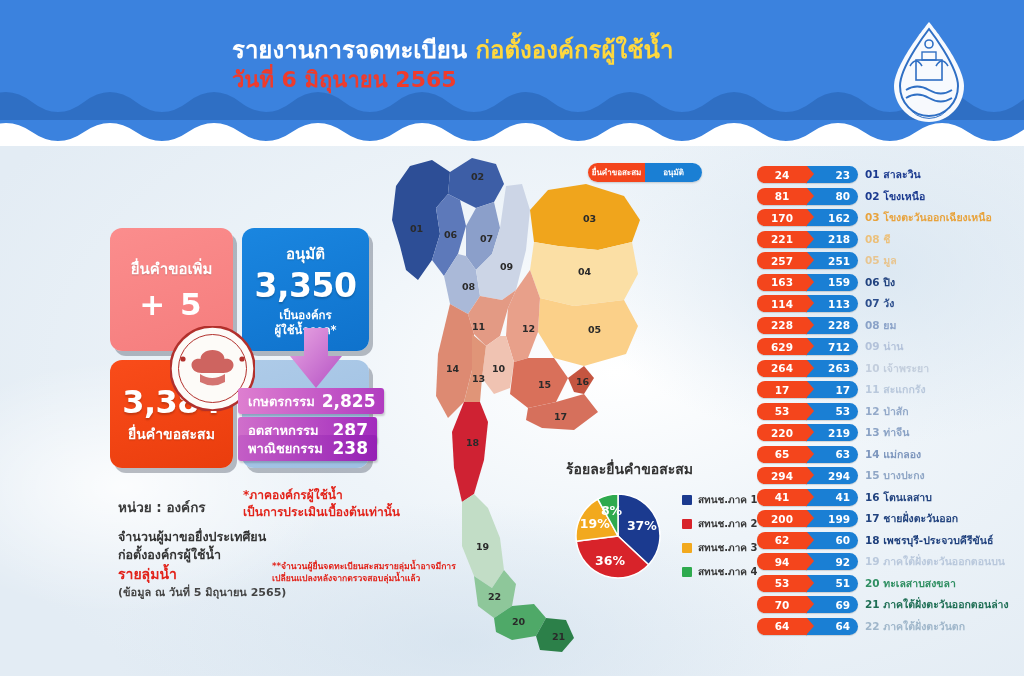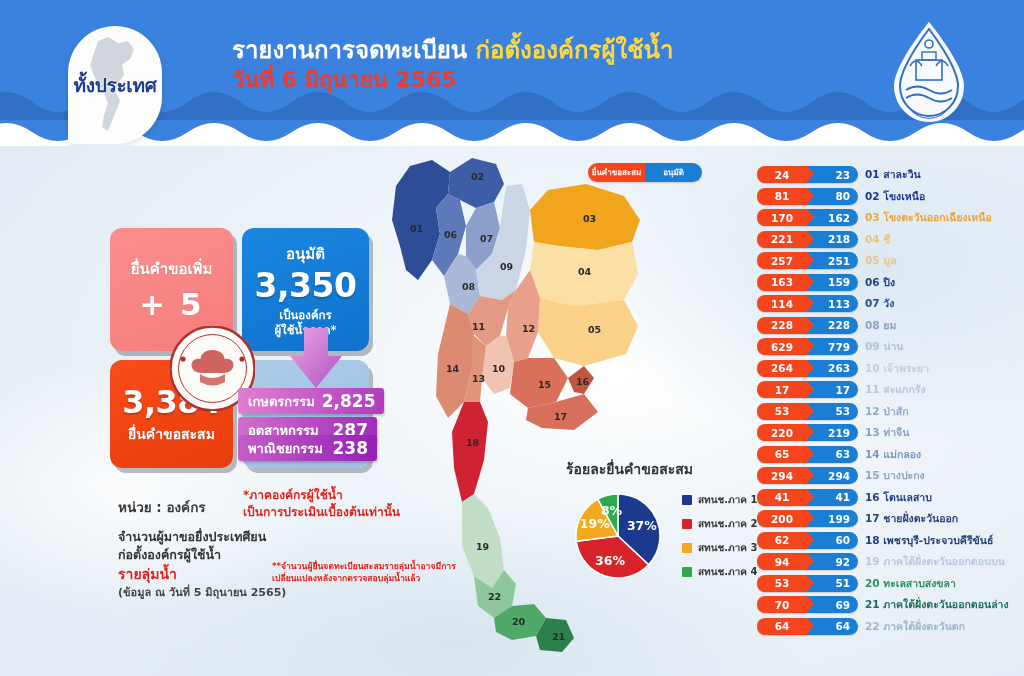--- a/index.html
+++ b/index.html
@@ -187,26 +187,20 @@
       <svg width="1070" height="40" viewBox="0 0 1070 40" preserveAspectRatio="none">
         <path d="M0,22 Q26,2 52,22 T104,22 T156,22 T208,22 T260,22 T312,22 T364,22 T416,22 T468,22 T520,22 T572,22 T624,22 T676,22 T728,22 T780,22 T832,22 T884,22 T936,22 T988,22 T1040,22 T1092,22 L1092,40 L0,40 Z" fill="#2f6fc4"></path>
       </svg>
     </div>
     <div class="wave-row" style="bottom:0px;">
       <svg width="1070" height="32" viewBox="0 0 1070 32" preserveAspectRatio="none">
         <path d="M0,18 Q26,0 52,18 T104,18 T156,18 T208,18 T260,18 T312,18 T364,18 T416,18 T468,18 T520,18 T572,18 T624,18 T676,18 T728,18 T780,18 T832,18 T884,18 T936,18 T988,18 T1040,18 T1092,18 L1092,32 L0,32 Z" fill="#ffffff"></path>
       </svg>
     </div>
 
-    <div class="country-badge">
-      <svg class="thai-silhouette" viewBox="0 0 66 100">
-        <path d="M16,6 L26,2 L36,8 L46,6 L52,14 L48,24 L40,30 L42,40 L36,48 L34,58 L38,66 L34,76 L30,86 L26,96 L20,92 L22,80 L26,68 L22,58 L16,50 L12,40 L8,30 L12,18 Z" fill="#6d7c92"></path>
-      </svg>
-      <span class="cb-text">ทั้งประเทศ</span>
-    </div>
 
     <div class="title-wrap">
       <div class="title-line1">
         <span>รายงานการจดทะเบียน</span>
         <span class="hl">ก่อตั้งองค์กรผู้ใช้น้ำ</span>
       </div>
       <div class="title-line2">วันที่ 6 มิถุนายน 2565</div>
     </div>
 
     <svg class="rid-seal" viewBox="0 0 86 106">
@@ -400,21 +394,21 @@
         <div class="row-label" style="color: rgb(27, 58, 143);">02 โขงเหนือ</div>
       </div>
       <div class="row">
         <div class="bar-red">170</div>
         <div class="bar-blue">162</div>
         <div class="row-label" style="color: rgb(232, 163, 61);">03 โขงตะวันออกเฉียงเหนือ</div>
       </div>
       <div class="row">
         <div class="bar-red">221</div>
         <div class="bar-blue">218</div>
-        <div class="row-label" style="color: rgb(236, 192, 122);">04 ชี</div>
+        <div class="row-label" style="color: rgb(236, 192, 122);">08 ชี</div>
       </div>
       <div class="row">
         <div class="bar-red">257</div>
         <div class="bar-blue">251</div>
         <div class="row-label" style="color: rgb(232, 197, 143);">05 มูล</div>
       </div>
       <div class="row">
         <div class="bar-red">163</div>
         <div class="bar-blue">159</div>
         <div class="row-label" style="color: rgb(34, 67, 127);">06 ปิง</div>
@@ -424,21 +418,21 @@
         <div class="bar-blue">113</div>
         <div class="row-label" style="color: rgb(43, 77, 140);">07 วัง</div>
       </div>
       <div class="row">
         <div class="bar-red">228</div>
         <div class="bar-blue">228</div>
         <div class="row-label" style="color: rgb(138, 162, 200);">08 ยม</div>
       </div>
       <div class="row">
         <div class="bar-red">629</div>
-        <div class="bar-blue">779</div>
+        <div class="bar-blue">712</div>
         <div class="row-label" style="color: rgb(179, 194, 218);">09 น่าน</div>
       </div>
       <div class="row">
         <div class="bar-red">264</div>
         <div class="bar-blue">263</div>
         <div class="row-label" style="color: rgb(195, 206, 221);">10 เจ้าพระยา</div>
       </div>
       <div class="row">
         <div class="bar-red">17</div>
         <div class="bar-blue">17</div>

